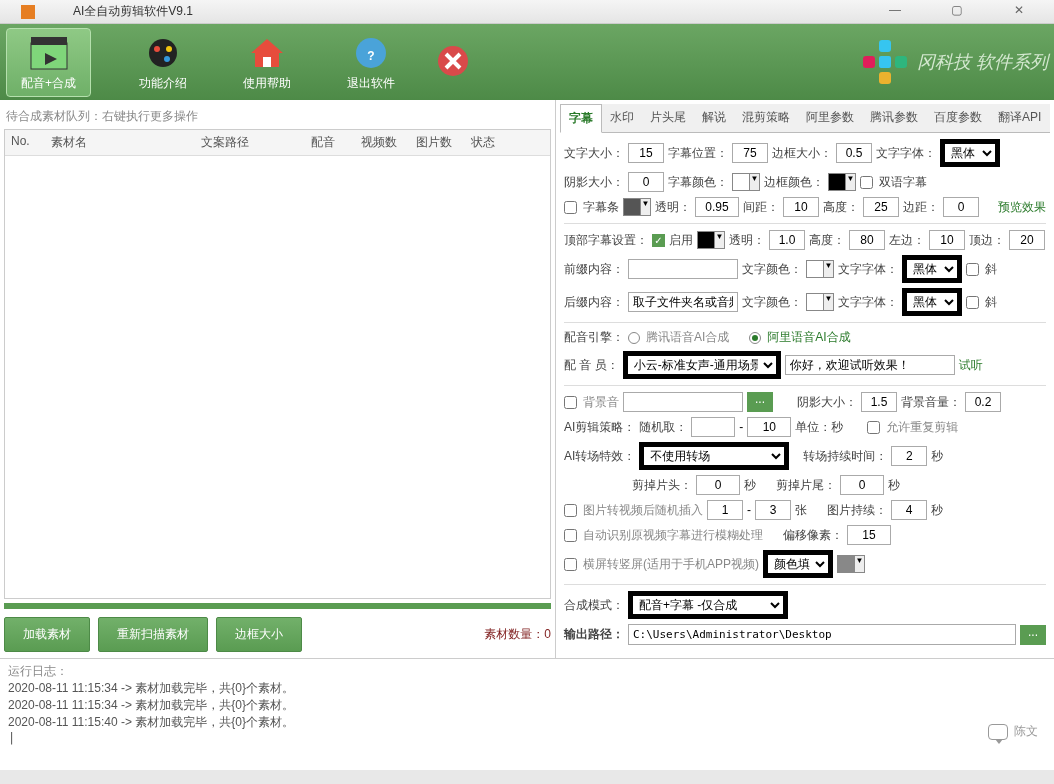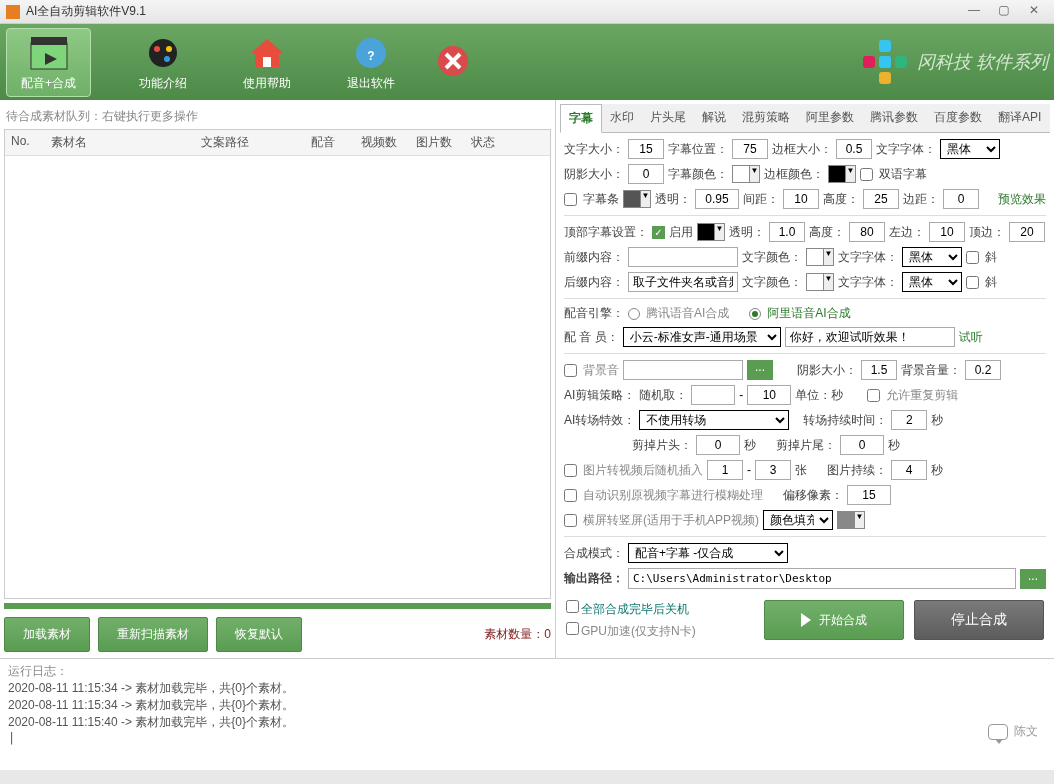--- a/index.html
+++ b/index.html
@@ -1,17 +1,17 @@
 <!DOCTYPE html>
 <html><head>
 <meta charset="utf-8">
 <style>
 * { box-sizing: border-box; margin: 0; padding: 0; font-family: "Microsoft YaHei", Arial, sans-serif; font-size: 12px; }
 body { background: #e8e8e8; width: 1054px; height: 784px; overflow: hidden; }
-.titlebar { height: 24px; background: linear-gradient(#f5f5f5,#e5e5e5); display: flex; align-items: center; padding: 0 6px; border-bottom: 1px solid #ccc; }
+.titlebar { height: 24px; background: linear-gradient(#f5f5f5,#e5e5e5); display: flex; align-items: center; padding: 0 21px; border-bottom: 1px solid #ccc; gap: 32px; }
 .titlebar .icon { width: 14px; height: 14px; background: #e67e22; margin-right: 6px; }
 .titlebar .title { flex: 1; color: #333; }
 .titlebar .winbtn { width: 28px; height: 18px; margin-left: 2px; text-align: center; color: #666; cursor: pointer; }
 .toolbar { height: 76px; background: linear-gradient(#6ba663,#4d8a47); display: flex; align-items: center; padding: 4px 6px; gap: 40px; }
 .toolbtn { display: flex; flex-direction: column; align-items: center; color: #fff; cursor: pointer; padding: 2px 8px; }
 .toolbtn.active { background: linear-gradient(#8fc985,#6fb068); border: 1px solid #b5e0ad; border-radius: 4px; padding: 4px 14px; }
 .toolicon { width: 44px; height: 40px; margin-bottom: 2px; display:flex; align-items:center; justify-content:center; }
 .toolbar .logo { margin-left: auto; display:flex; align-items:center; gap: 8px; }
 .logo-grid { width: 48px; height: 48px; position: relative; }
 .logo-dot { position:absolute; width:12px; height:12px; border-radius:3px; }
@@ -30,21 +30,21 @@
 .count { margin-left: auto; color: #7f1d1d; }
 .tabs { display:flex; border-bottom: 1px solid #bbb; background: #f0f0f0; }
 .tab { padding: 5px 8px; color: #555; cursor: pointer; }
 .tab.active { background: #fff; color: #2a7a2a; border: 1px solid #bbb; border-bottom: 1px solid #fff; margin-bottom:-1px; font-weight: bold; }
 .panel { flex:1; background:#fff; padding: 6px 4px; overflow-y:auto; font-size: 12px; }
 .row { display:flex; align-items:center; gap: 4px; margin-bottom: 5px; flex-wrap: wrap; }
 .row label { color: #444; white-space: nowrap; }
 .inp { border: 1px solid #aaa; padding: 2px 4px; text-align: center; background:#fff; }
 .inp.w30 { width: 36px; }
 .inp.w40 { width: 44px; }
-.sel { border: 1px solid #000000; padding: 1px 2px; background:#fff; }
+.sel { border: 5px solid #000000; padding: 1px 2px; background:#fff; }
 .colorbox { width: 28px; height: 18px; border: 1px solid #888; display:inline-flex; }
 .colorbox .sw { flex:1; }
 .colorbox .dd { width: 10px; background:#eee; border-left:1px solid #888; font-size:8px; text-align:center; }
 .chk { width: 13px; height: 13px; margin-right:2px; }
 .link { color: #2a7a2a; cursor: pointer; }
 .sep { height: 1px; background:#ddd; margin: 6px 0; }
 .slider { flex:1; height: 4px; background:#ccc; position:relative; margin: 0 6px; }
 .slider .thumb { position:absolute; width:10px; height:16px; background:#5a9c52; top:-6px; }
 .opath { flex:1; border:1px solid #aaa; padding: 3px 4px; font-family: Consolas, monospace; font-size: 11px; background:#fff; }
 .browse { width: 26px; height: 20px; background:#5a9c52; color:#fff; text-align:center; cursor:pointer; }
@@ -142,21 +142,21 @@
         <div class="th" style="width:50px">配音</div>
         <div class="th" style="width:55px">视频数</div>
         <div class="th" style="width:55px">图片数</div>
         <div class="th" style="width:50px">状态</div>
       </div>
     </div>
     <div style="height:6px;background:#5a9c52;margin-top:4px"></div>
     <div class="left-btns">
       <button class="btn">加载素材</button>
       <button class="btn">重新扫描素材</button>
-      <button class="btn">恢复默认</button>
+      <button class="btn">边框大小</button>
       <span class="count"><span>素材数量：</span><span>0</span></span>
     </div>
   </div>
 
   <div class="right">
     <div class="tabs">
       <div class="tab active">字幕</div>
       <div class="tab">水印</div>
       <div class="tab">片头尾</div>
       <div class="tab">解说</div>

